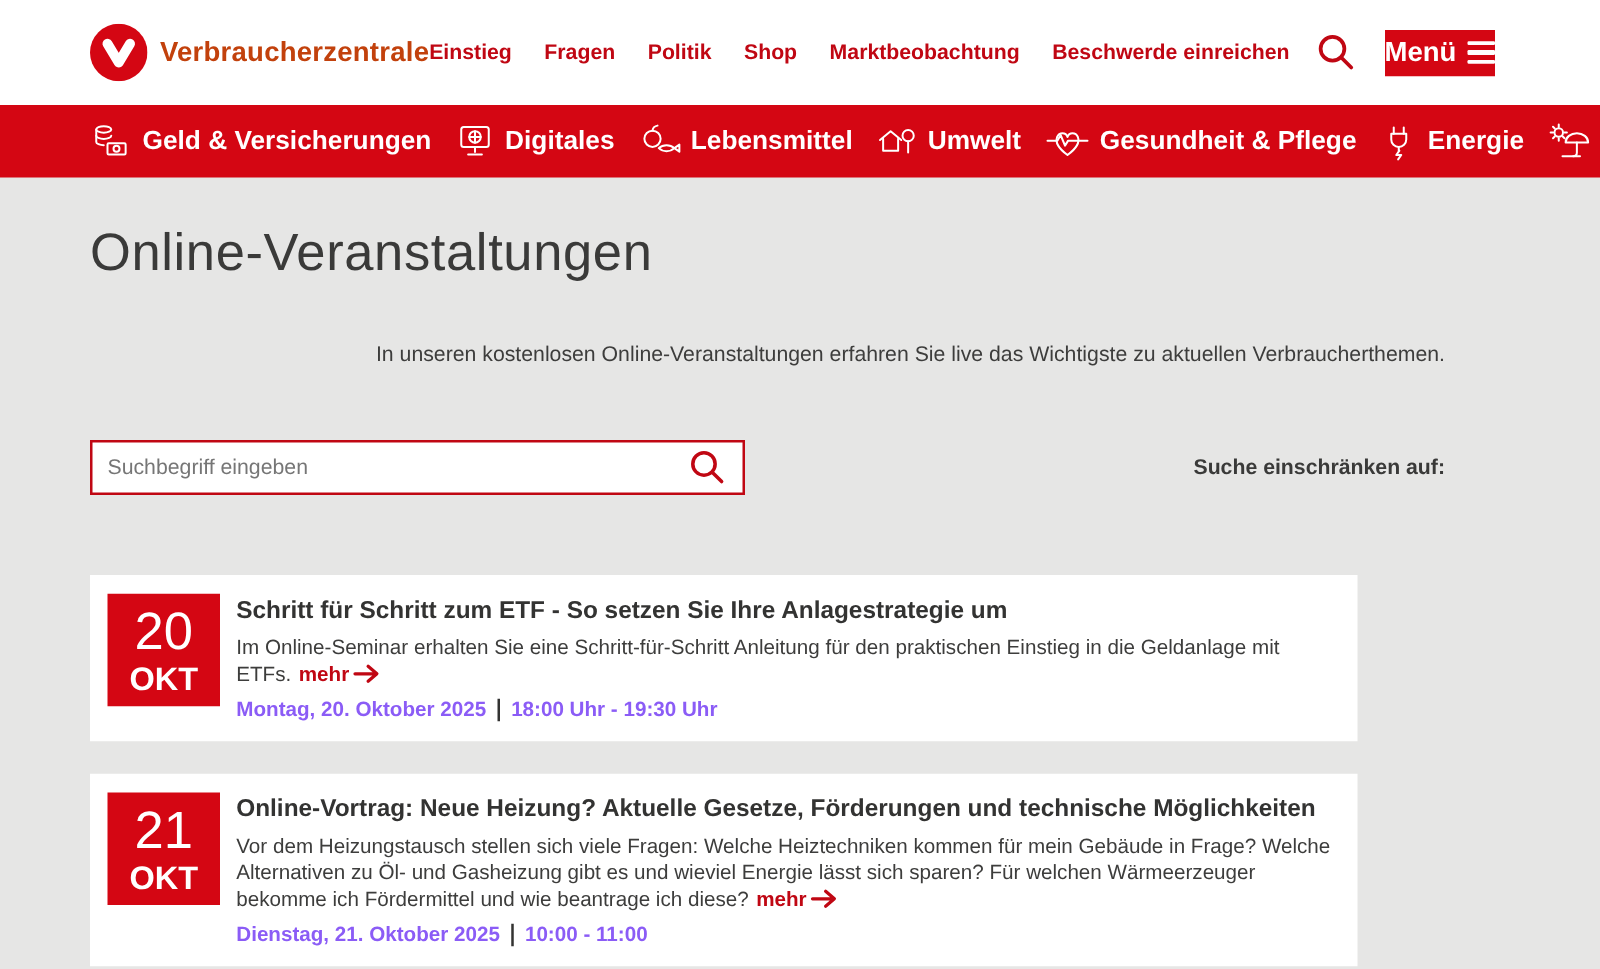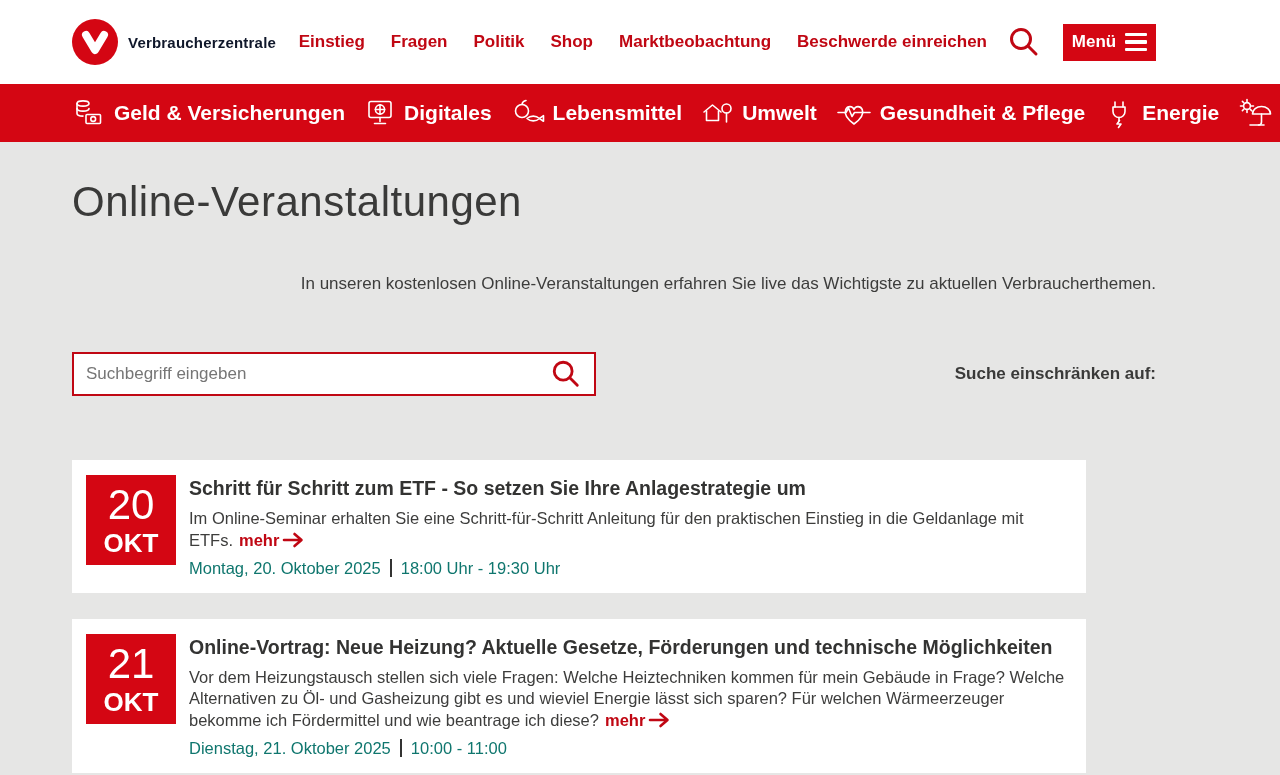--- a/index.html
+++ b/index.html
@@ -2,26 +2,26 @@
 <html lang="de"><head>
 <meta charset="utf-8">
 <style>
   * { margin:0; padding:0; box-sizing:border-box; }
   html,body { width:1280px; height:775px; overflow:hidden; }
   body { font-family:"Liberation Sans","DejaVu Sans",sans-serif; background:#e6e6e5; color:#3d3d3c; }
 
   
   .top-header { height:84px; background:#ffffff; display:flex; align-items:center; padding:0 124px 0 72px; }
   .logo { display:flex; align-items:center; gap:10px; cursor:pointer; }
-  .logo-text { color:#0f172a; font-size:15px; font-weight:bold; letter-spacing:.2px; }
+  .logo-text { color:#c2410c; font-size:22px; font-weight:bold; letter-spacing:.2px; }
   .main-nav { margin-left:auto; display:flex; align-items:center; gap:26px; }
   .main-nav a { color:#c00713; font-size:17px; font-weight:bold; text-decoration:none; white-space:nowrap; cursor:pointer; }
   .hdr-search { margin-left:20px; cursor:pointer; display:flex; align-items:center; }
   .menu-btn { margin-left:22px; width:93px; height:37px; background:#d40613; border:none; color:#fff;
-              font-family:inherit; font-size:17px; font-weight:bold; display:flex; align-items:center;
+              font-family:inherit; font-size:22px; font-weight:bold; display:flex; align-items:center;
               justify-content:center; gap:9px; cursor:pointer; }
   .burger { display:inline-flex; flex-direction:column; gap:4px; }
   .burger span { display:block; width:22px; height:3.5px; background:#fff; border-radius:1px; }
 
   
   .cat-bar { height:58px; background:#d40613; display:flex; align-items:center; padding:0 10px 0 72px; gap:19px; }
   .cat-item { display:flex; align-items:center; gap:8px; cursor:pointer; white-space:nowrap; }
   .cat-item svg { flex:0 0 auto; }
   .cat-label { color:#ffffff; font-size:21px; font-weight:bold; }
 
@@ -49,21 +49,21 @@
   .event-card.short { min-height:120px; }
   .date-badge { width:90px; height:90px; background:#d40613; color:#fff; display:flex; flex-direction:column;
                 align-items:center; justify-content:center; flex:0 0 auto; line-height:1; }
   .date-badge .day { font-size:42px; font-weight:400; }
   .date-badge .month { font-size:26px; font-weight:bold; margin-top:4px; }
   .event-body { padding-top:2px; }
   .event-title { font-size:19.5px; font-weight:bold; color:#333332; margin-bottom:8px; cursor:pointer; }
   .event-desc { font-size:16.5px; line-height:1.32; color:#3d3d3c; }
   .mehr { color:#c00713; font-weight:bold; text-decoration:none; cursor:pointer; margin-left:6px; white-space:nowrap; }
   .mehr svg { vertical-align:-2px; margin-left:3px; }
-  .event-when { margin-top:7px; font-size:16.5px; font-weight:normal; color:#0f766e; display:flex; align-items:center; }
+  .event-when { margin-top:7px; font-size:16.5px; font-weight:bold; color:#8b5cf6; display:flex; align-items:center; }
   .event-when .sep { display:inline-block; width:2px; height:18px; background:#333332; margin:0 9px; }
 </style>
 </head>
 <body>
 
 <header class="top-header">
   <div class="logo">
     <span style="display:flex;">
       <svg width="46" height="46" viewBox="0 0 46 46">
         <circle cx="23" cy="23" r="23" fill="#d40613"></circle>

